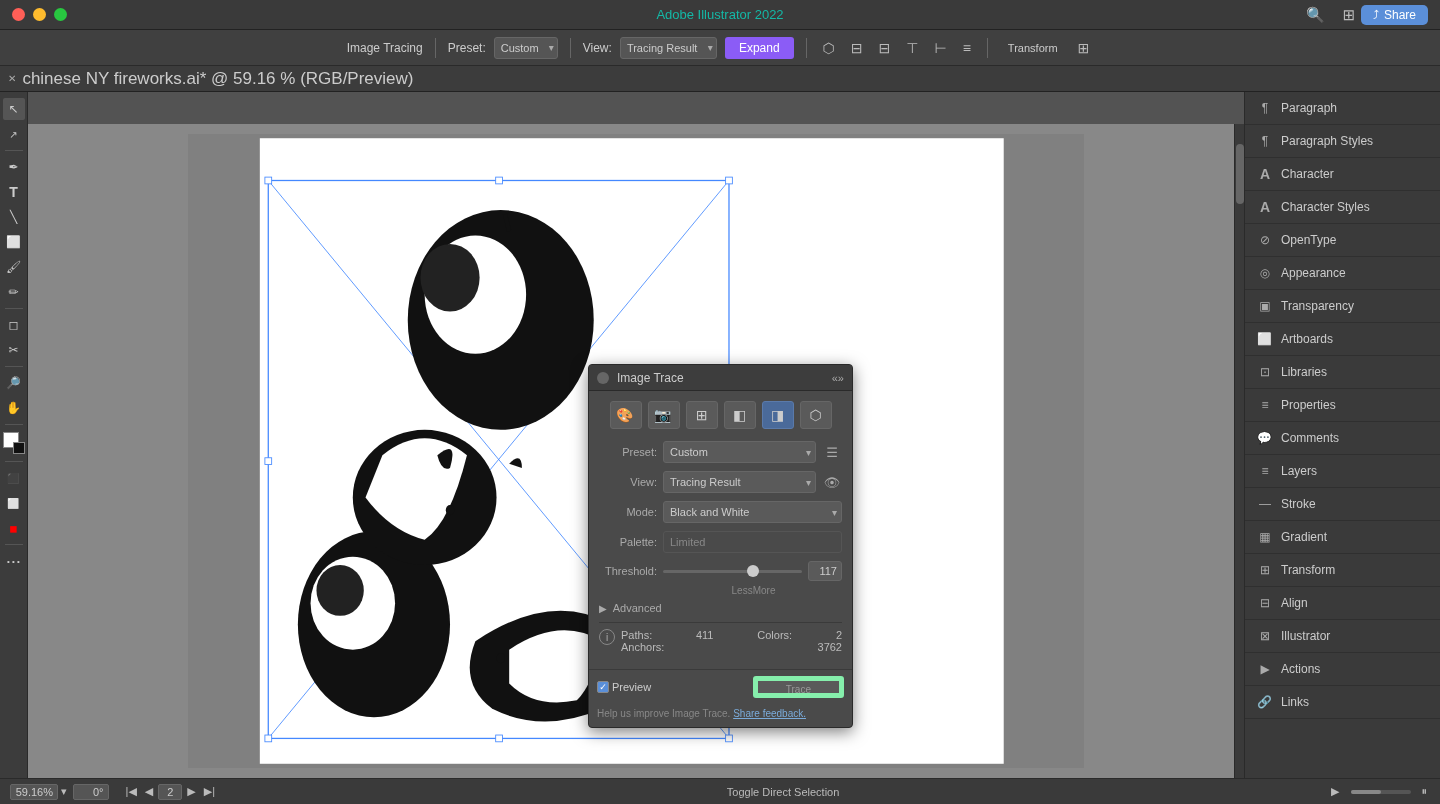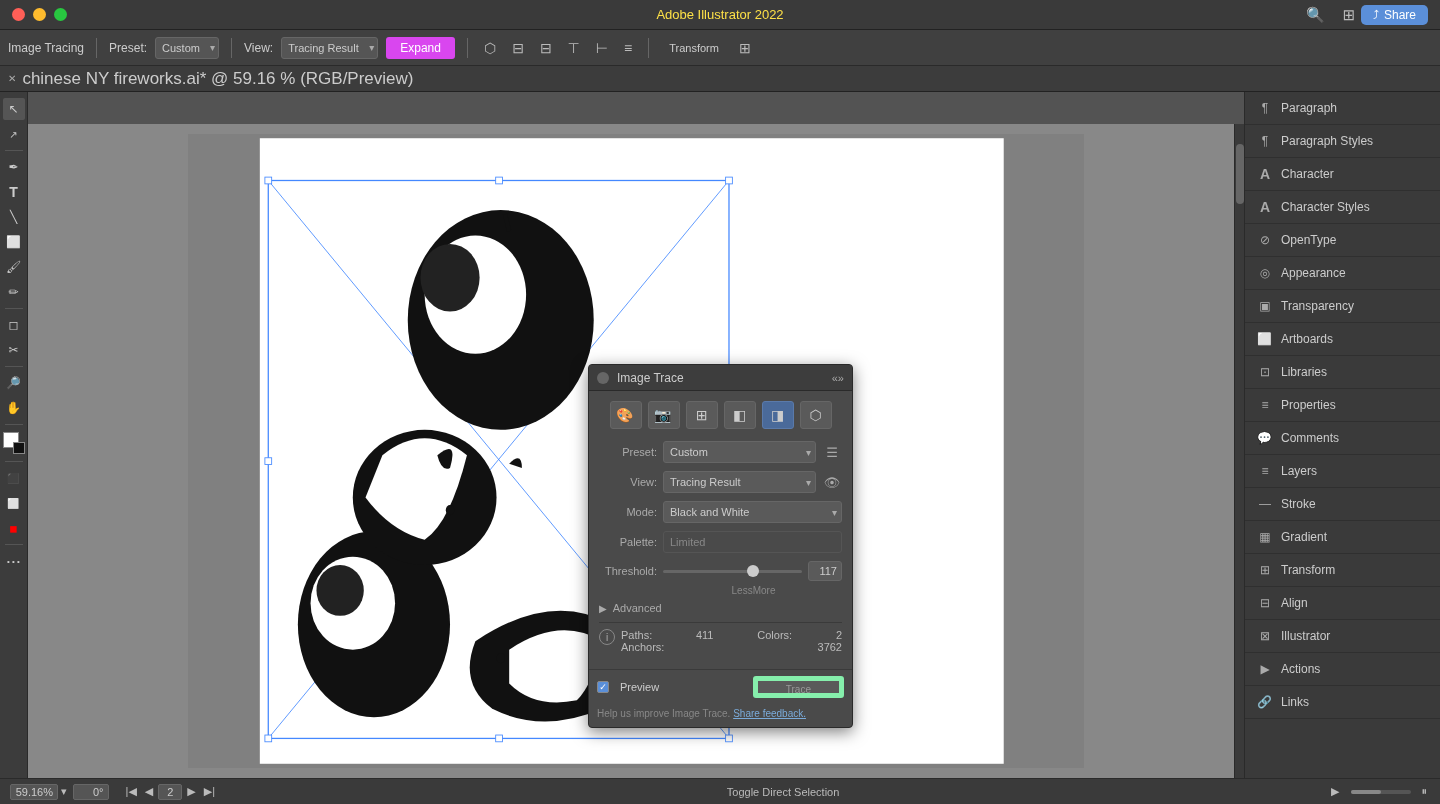--- a/index.html
+++ b/index.html
@@ -32,21 +32,21 @@
     }
     .traffic-light {
       width: 13px; height: 13px;
       border-radius: 50%;
       cursor: pointer;
     }
     .tl-close { background: #ff5f57; }
     .tl-min { background: #febc2e; }
     .tl-max { background: #28c840; }
     #titlebar .title {
-      color: #fde047;
+      color: #14b8a6;
       font-size: 13px;
     }
     #titlebar .share-btn {
       position: absolute;
       right: 12px;
       background: #5b8fd9;
       color: white;
       border: none;
       border-radius: 5px;
       padding: 3px 12px;
@@ -78,20 +78,21 @@
 
     
     #toolbar {
       height: 36px;
       background: #404040;
       display: flex;
       align-items: center;
       padding: 0 8px;
       gap: 8px;
       border-bottom: 1px solid #2a2a2a;
+      justify-content: center;
     }
     .toolbar-label {
       color: #ccc;
       font-size: 12px;
       white-space: nowrap;
     }
     .toolbar-dropdown {
       background: #555;
       border: 1px solid #666;
       border-radius: 3px;
@@ -111,21 +112,21 @@
     }
     .dropdown-wrapper::after {
       content: '▾';
       position: absolute;
       right: 4px;
       color: #aaa;
       font-size: 10px;
       pointer-events: none;
     }
     .toolbar-btn {
-      background: #d946ef;
+      background: #8b5cf6;
       color: white;
       border: none;
       border-radius: 3px;
       padding: 3px 14px;
       font-size: 12px;
       cursor: pointer;
       height: 22px;
     }
     .toolbar-sep {
       width: 1px;
@@ -533,21 +534,21 @@
     .dialog-footer {
       display: flex;
       align-items: center;
       justify-content: space-between;
       padding: 6px 8px;
       border-top: 1px solid #3a3a3a;
     }
     .preview-check {
       display: flex;
       align-items: center;
-      gap: 11px;
+      gap: 3px;
       cursor: pointer;
     }
     .preview-checkbox {
       width: 12px;
       height: 12px;
       border: 1px solid #888;
       background: #5a8fd9;
       border-radius: 2px;
       display: flex;
       align-items: center;

